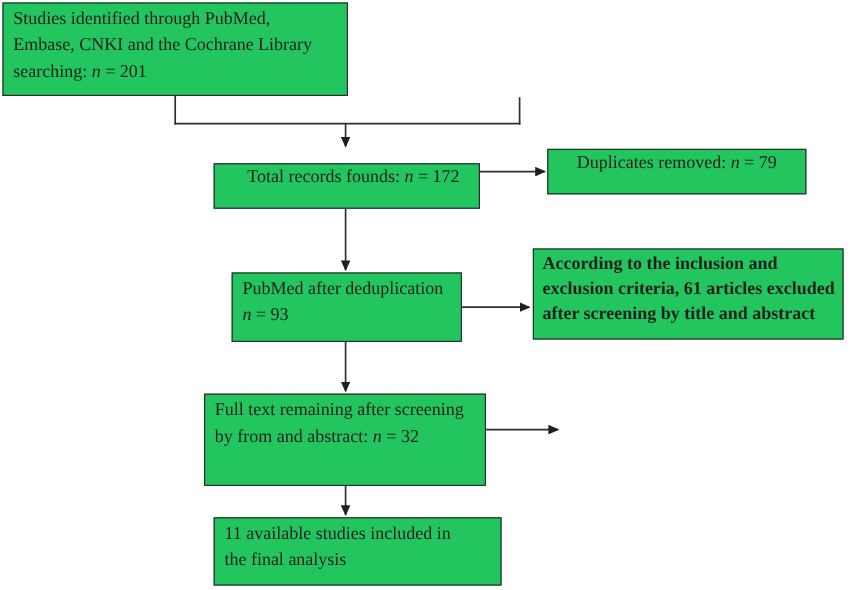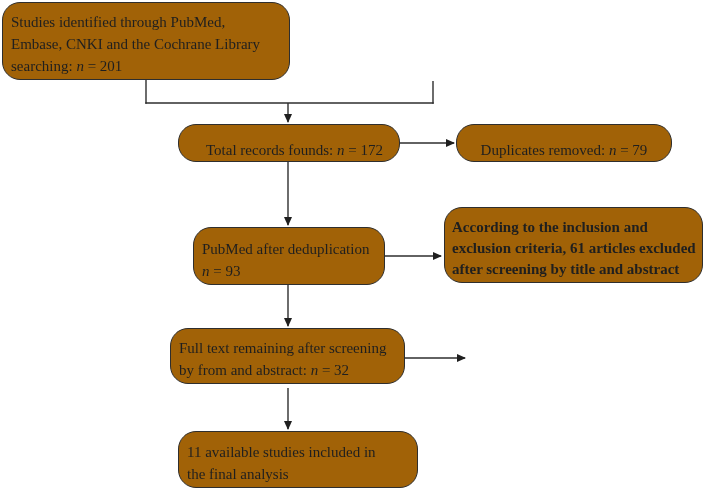--- a/index.html
+++ b/index.html
@@ -21,24 +21,24 @@
     left: 0;
     top: 0;
     width: 708px;
     height: 492px;
     pointer-events: none;
   }
   .box {
     position: absolute;
     box-sizing: border-box;
     border: 1.4px solid #2e2e2e;
-    border-radius: 18px;
-    background: #a16207;
+    border-radius: 0;
+    background: #22c55e;
     display: flex;
-    align-items: flex-end;
+    align-items: flex-start;
     font-size: 15px;
     line-height: 22px;
   }
   .box .txt {
     padding: 2px 8px;
   }
   .box.center {
     justify-content: center;
   }
   .box.center .txt {
@@ -75,37 +75,37 @@
     <line x1="288" y1="285" x2="288" y2="326" stroke="#2e2e2e" stroke-width="1.4" marker-end="url(#arrowhead)"></line>
     <line x1="404" y1="358" x2="465" y2="358" stroke="#2e2e2e" stroke-width="1.4" marker-end="url(#arrowhead)"></line>
     <line x1="288" y1="388" x2="288" y2="429" stroke="#2e2e2e" stroke-width="1.4" marker-end="url(#arrowhead)"></line>
   </svg>
 
   <div class="box" style="left:2px; top:2px; width:288px; height:78px;">
     <div class="txt"><span>Studies identified through PubMed,</span><br><span>Embase, CNKI and the Cochrane Library</span><br><span>searching: </span><i>n</i><span> = 201</span></div>
   </div>
 
 
-  <div class="box center" style="left:178px; top:124px; width:222px; height:38px;padding-left:11px;">
+  <div class="box center" style="left:178px; top:136px; width:222px; height:38px;padding-left:11px;">
     <div class="txt"><span>Total records founds: </span><i>n</i><span> = 172</span></div>
   </div>
 
   <div class="box center" style="left:456px; top:124px; width:216px; height:38px;">
     <div class="txt"><span>Duplicates removed: </span><i>n</i><span> = 79</span></div>
   </div>
 
   <div class="box" style="left:193px; top:227px; width:192px; height:58px;">
     <div class="txt"><span>PubMed after deduplication</span><br><i>n</i><span> = 93</span></div>
   </div>
 
   <div class="box tight" style="left:444px; top:207px; width:259px; height:76px;font-weight:bold;">
     <div class="txt"><span>According to the inclusion and</span><br><span>exclusion criteria, 61 articles excluded</span><br><span>after screening by title and abstract</span></div>
   </div>
 
-  <div class="box" style="left:170px; top:328px; width:235px; height:56px;">
+  <div class="box" style="left:170px; top:328px; width:235px; height:77px;">
     <div class="txt"><span>Full text remaining after screening</span><br><span>by from and abstract: </span><i>n</i><span> = 32</span></div>
   </div>
 
 
   <div class="box" style="left:178px; top:431px; width:240px; height:57px;">
     <div class="txt"><span>11 available studies included in</span><br><span>the final analysis</span></div>
   </div>
 
 </div>
 

